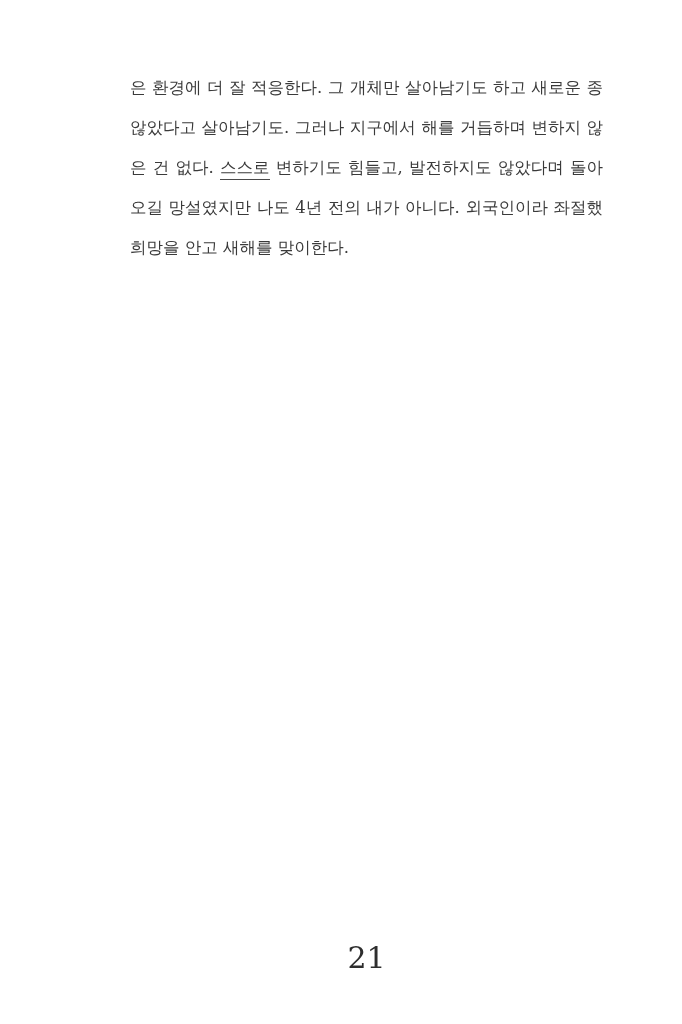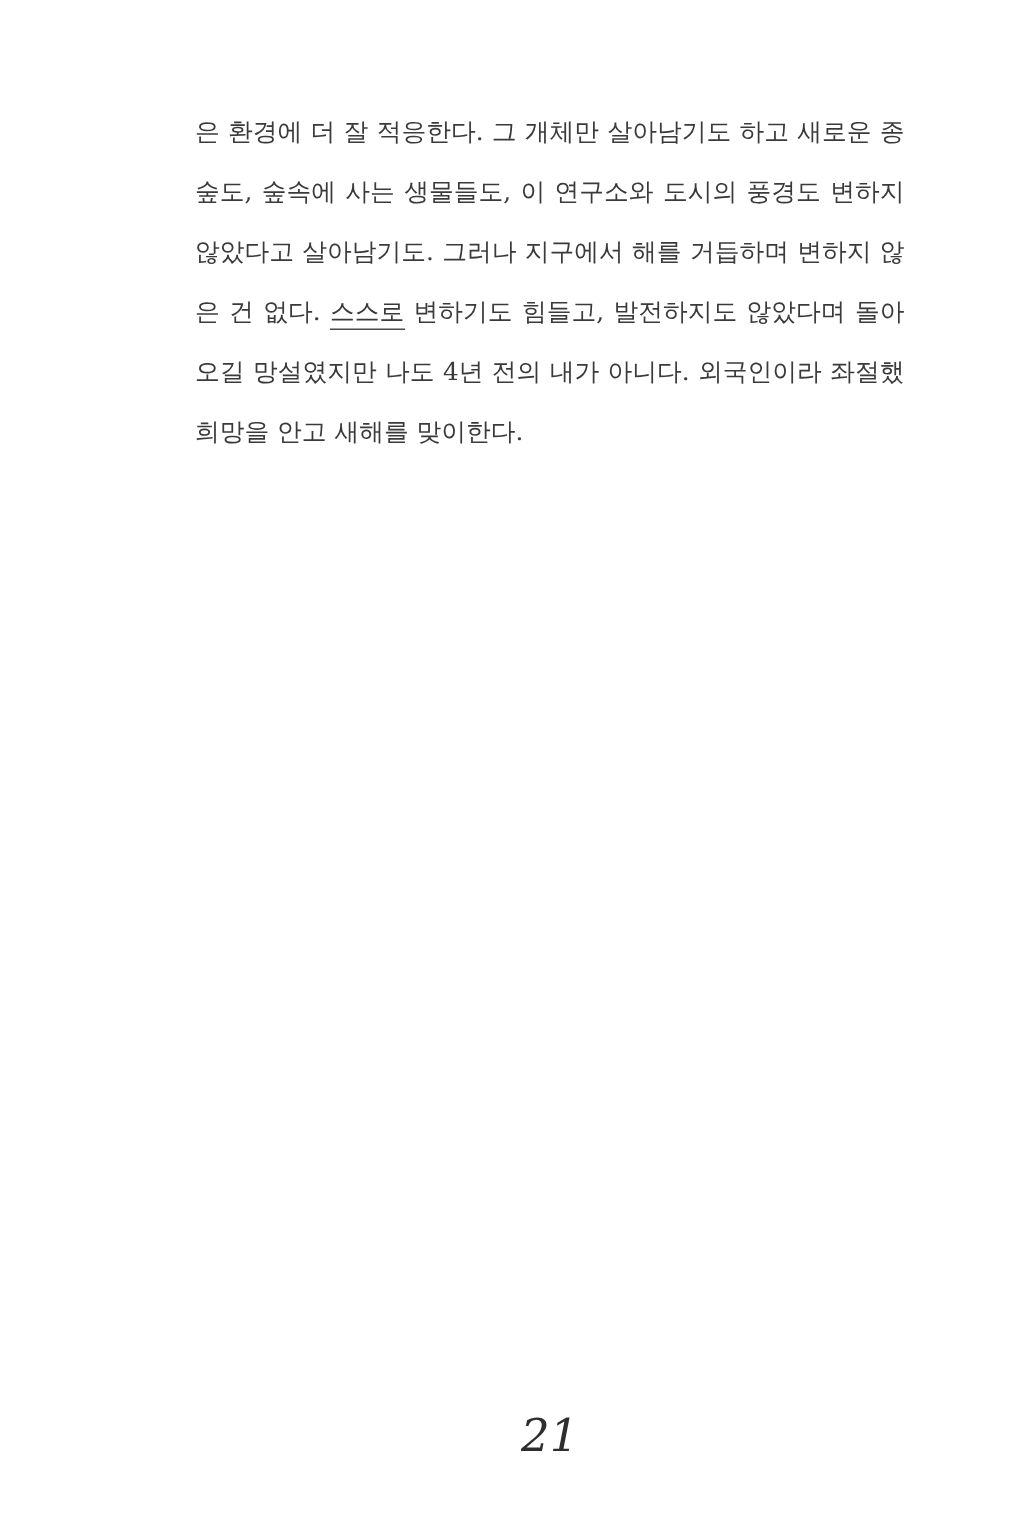--- a/index.html
+++ b/index.html
@@ -39,31 +39,29 @@
     padding-bottom: 2px;
   }
   .page-number {
     position: absolute;
     left: 130px;
     top: 940px;
     width: 473px;
     line-height: 36px;
     text-align: center;
     font-family: "DejaVu Serif", serif;
-    font-style: italic;
     font-size: 30px;
     color: #2e2e2e;
   }
 </style>
 </head>
 <body>
 
 <div class="page">
   <div class="text-block" id="body-text">
       <div class="line"><span class="seg">은 환경에 더 잘 적응한다. 그 개체만 살아남기도 하고 새로운 종</span></div>
-      <div class="line"><span class="seg">숲도, 숲속에 사는 생물들도, 이 연구소와 도시의 풍경도 변하지</span></div>
       <div class="line"><span class="seg">않았다고 살아남기도. 그러나 지구에서 해를 거듭하며 변하지 않</span></div>
       <div class="line"><span class="seg">은 건 없다. </span><span class="seg-underline">스스로</span><span class="seg"> 변하기도 힘들고, 발전하지도 않았다며 돌아</span></div>
       <div class="line"><span class="seg">오길 망설였지만 나도 4년 전의 내가 아니다. 외국인이라 좌절했</span></div>
       <div class="line last"><span class="seg">희망을 안고 새해를 맞이한다.</span></div>
     </div>
   <div class="page-number">21</div>
 </div>
 
 </body></html>

